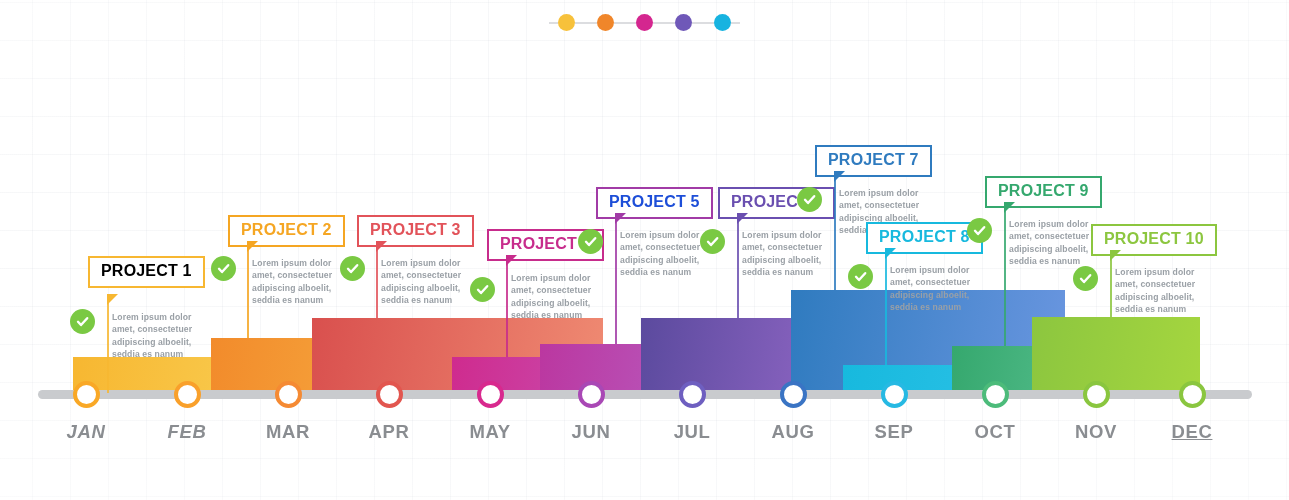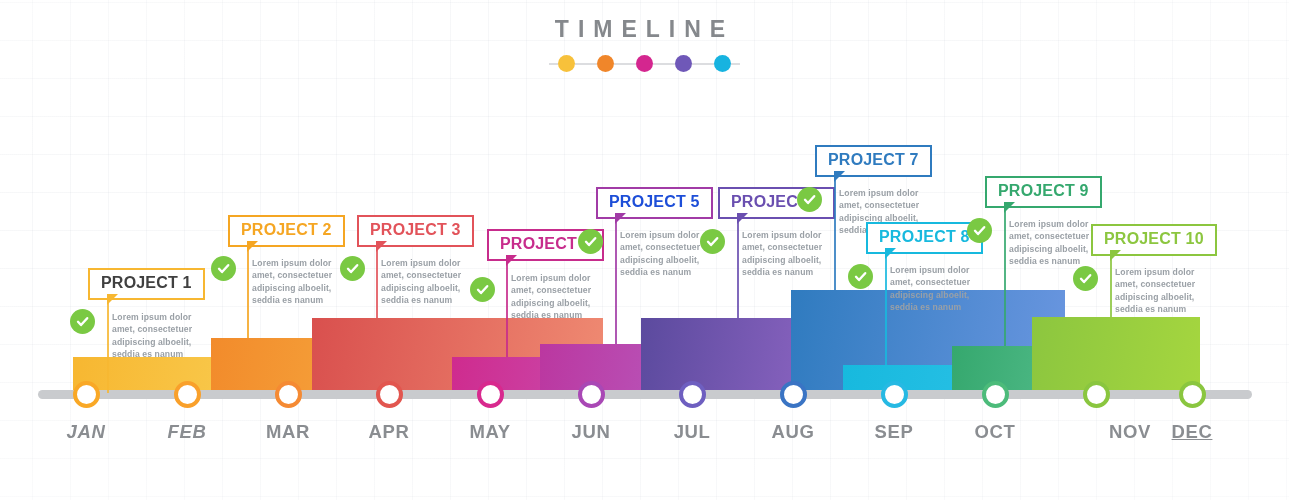--- a/index.html
+++ b/index.html
@@ -85,21 +85,20 @@
 </style>
 </head>
 <body>
 
 <div id="stage">
 
   <div id="grid"></div>
   <div id="gridfade"></div>
 
   <div id="header">
-    <div id="kicker">TIMELINE</div>
     <div id="dotrow">
         <span class="dotseg short"></span>
         <span class="hdot" style="background:#f7c13b"></span>
         <span class="dotseg"></span>
         <span class="hdot" style="background:#f0862a"></span>
         <span class="dotseg"></span>
         <span class="hdot" style="background:#d4268f"></span>
         <span class="dotseg"></span>
         <span class="hdot" style="background:#6f58b8"></span>
         <span class="dotseg"></span>
@@ -137,29 +136,29 @@
       <div class="mlabel" style="left:536px;">JUN</div>
       <div class="mnode" style="left:679px;border:4.5px solid #6e5fc0;"></div>
       <div class="mlabel" style="left:637px;">JUL</div>
       <div class="mnode" style="left:780px;border:4.5px solid #3a74c4;"></div>
       <div class="mlabel" style="left:738px;">AUG</div>
       <div class="mnode" style="left:881px;border:4.5px solid #26b9e3;"></div>
       <div class="mlabel" style="left:839px;">SEP</div>
       <div class="mnode" style="left:982px;border:4.5px solid #4cbb7a;"></div>
       <div class="mlabel" style="left:940px;">OCT</div>
       <div class="mnode" style="left:1083px;border:4.5px solid #8ac63f;"></div>
-      <div class="mlabel" style="left:1041px;text-align:right;">NOV</div>
+      <div class="mlabel" style="left:1041px;">NOV</div>
       <div class="mnode" style="left:1179px;border:4.5px solid #8ac63f;"></div>
       <div class="mlabel" style="left:1137px;text-decoration:underline;">DEC</div>
     </div>
 
   <div id="callouts">
       <div class="callout">
         <div class="cstem" style="left:107px;top:296px;height:97px;background:#f7b731;opacity:.85;"></div>
-        <div class="cbox" style="left:88px;top:268px;border-color:#f7b731;color:#404040;">PROJECT 1</div>
+        <div class="cbox" style="left:88px;top:256px;border-color:#f7b731;color:#000000;">PROJECT 1</div>
         <div class="ctail" style="left:107px;top:294px;border-left:11px solid #f7b731;border-bottom:11px solid transparent;"></div>
         <div class="cbody" style="left:112px;top:311px;">Lorem ipsum dolor amet, consectetuer adipiscing alboelit, seddia es nanum</div>
         <div class="check" style="left:70px;top:309px;">
           <svg width="15" height="15" viewBox="0 0 15 15">
             <path d="M3 7.8 L6 11 L12.2 4.2" fill="none" stroke="#ffffff" stroke-width="2.4" stroke-linecap="round" stroke-linejoin="round"></path>
           </svg>
         </div>
       </div>
       <div class="callout">
         <div class="cstem" style="left:247px;top:243px;height:95px;background:#f5a623;opacity:.85;"></div>

